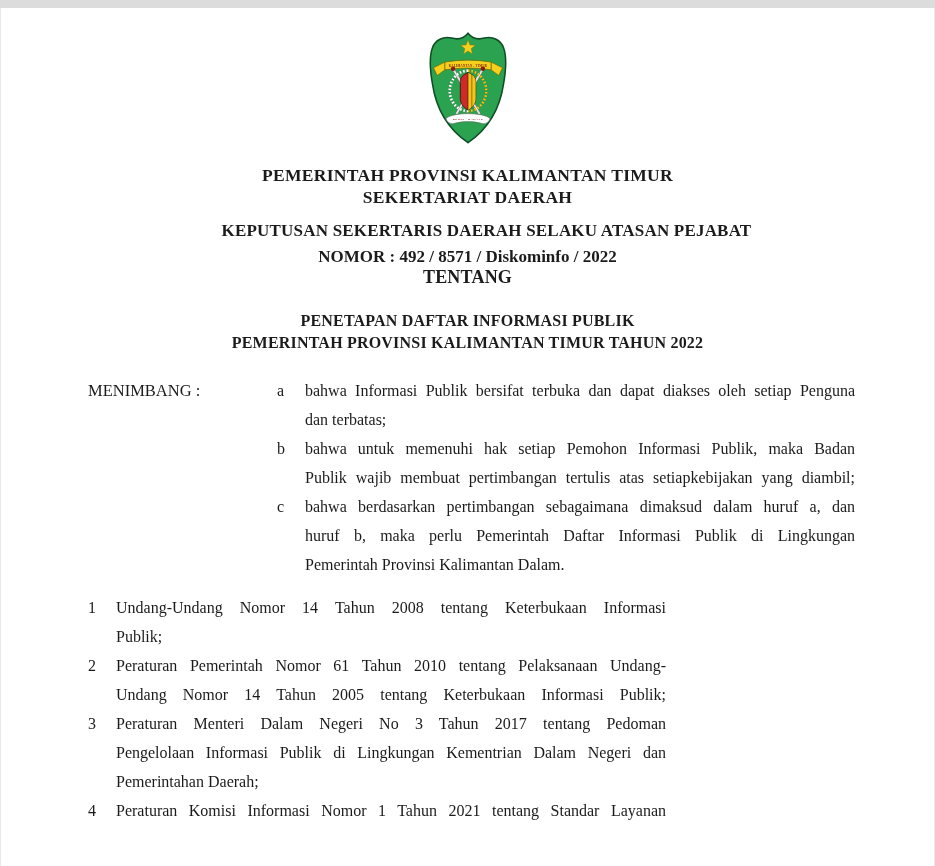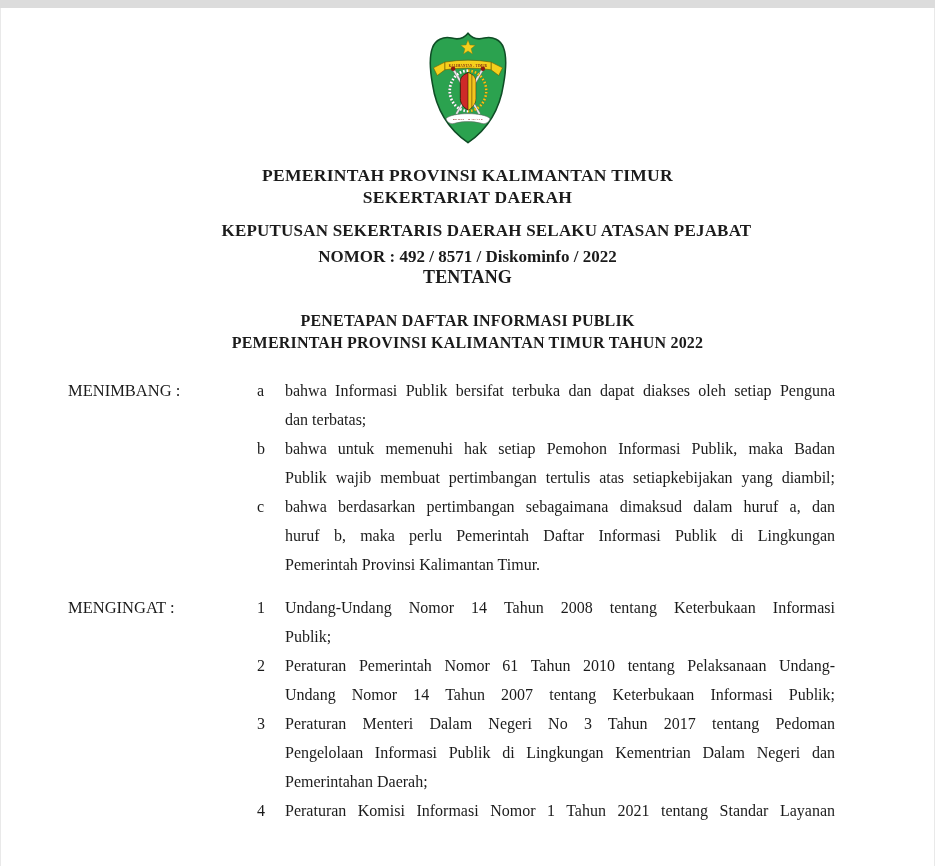--- a/index.html
+++ b/index.html
@@ -18,21 +18,21 @@
 
   .emblem { display:block; margin:22px auto 0 auto; }
 
   .hdr { text-align:center; font-weight:bold; }
   .h-gov     { margin-top:18px; font-size:17.5px; line-height:22px; letter-spacing:.3px; }
   .h-decree  { margin-top:12px; font-size:17px;  line-height:21px; letter-spacing:.2px;padding-left:38px; }
   .h-nomor   { margin-top:6px;  font-size:17px;  line-height:20px; }
   .h-tentang { font-size:18px;  line-height:20px; letter-spacing:.2px; }
   .h-subject { margin-top:23px;  font-size:16px;  line-height:22px; letter-spacing:.2px; }
 
-  .section { display:flex; padding-left:68px; align-items:flex-start; }
+  .section { display:flex; padding-left:88px; align-items:flex-start; }
   .sec-1 { margin-top:22px; }
   .sec-2 { margin-top:14px; }
   .sec-label { flex:0 0 189px; width:189px; font-size:16.5px; line-height:29px; }
   .items { width:578px; }
   .item { display:flex; }
   .marker { flex:0 0 28px; width:28px; font-size:16px; line-height:29px; }
   .lines { width:550px; }
   .line {
     font-size:16px; line-height:29px;
     white-space:nowrap;
@@ -118,41 +118,40 @@
       <div class="lines">
         <div class="line">bahwa untuk memenuhi hak setiap Pemohon Informasi Publik, maka Badan</div>
         <div class="line">Publik wajib membuat pertimbangan tertulis atas setiapkebijakan yang diambil;</div>
       </div>
     </div>
     <div class="item">
       <div class="marker">c</div>
       <div class="lines">
         <div class="line">bahwa berdasarkan pertimbangan sebagaimana dimaksud dalam huruf a, dan</div>
         <div class="line">huruf b, maka perlu Pemerintah Daftar Informasi Publik di Lingkungan</div>
-        <div class="line last">Pemerintah Provinsi Kalimantan Timur.</div>
+        <div class="line last">Pemerintah Provinsi Kalimantan Dalam.</div>
       </div>
     </div>
   </div>
 </div>
 
 <div class="section sec-2">
-  <div class="sec-label">MENGINGAT :</div>
   <div class="items">
     <div class="item">
       <div class="marker">1</div>
       <div class="lines">
         <div class="line">Undang-Undang Nomor 14 Tahun 2008 tentang Keterbukaan Informasi</div>
         <div class="line last">Publik;</div>
       </div>
     </div>
     <div class="item">
       <div class="marker">2</div>
       <div class="lines">
         <div class="line">Peraturan Pemerintah Nomor 61 Tahun 2010 tentang Pelaksanaan Undang-</div>
-        <div class="line">Undang Nomor 14 Tahun 2007 tentang Keterbukaan Informasi Publik;</div>
+        <div class="line">Undang Nomor 14 Tahun 2005 tentang Keterbukaan Informasi Publik;</div>
       </div>
     </div>
     <div class="item">
       <div class="marker">3</div>
       <div class="lines">
         <div class="line">Peraturan Menteri Dalam Negeri No 3 Tahun 2017 tentang Pedoman</div>
         <div class="line">Pengelolaan Informasi Publik di Lingkungan Kementrian Dalam Negeri dan</div>
         <div class="line last">Pemerintahan Daerah;</div>
       </div>
     </div>

